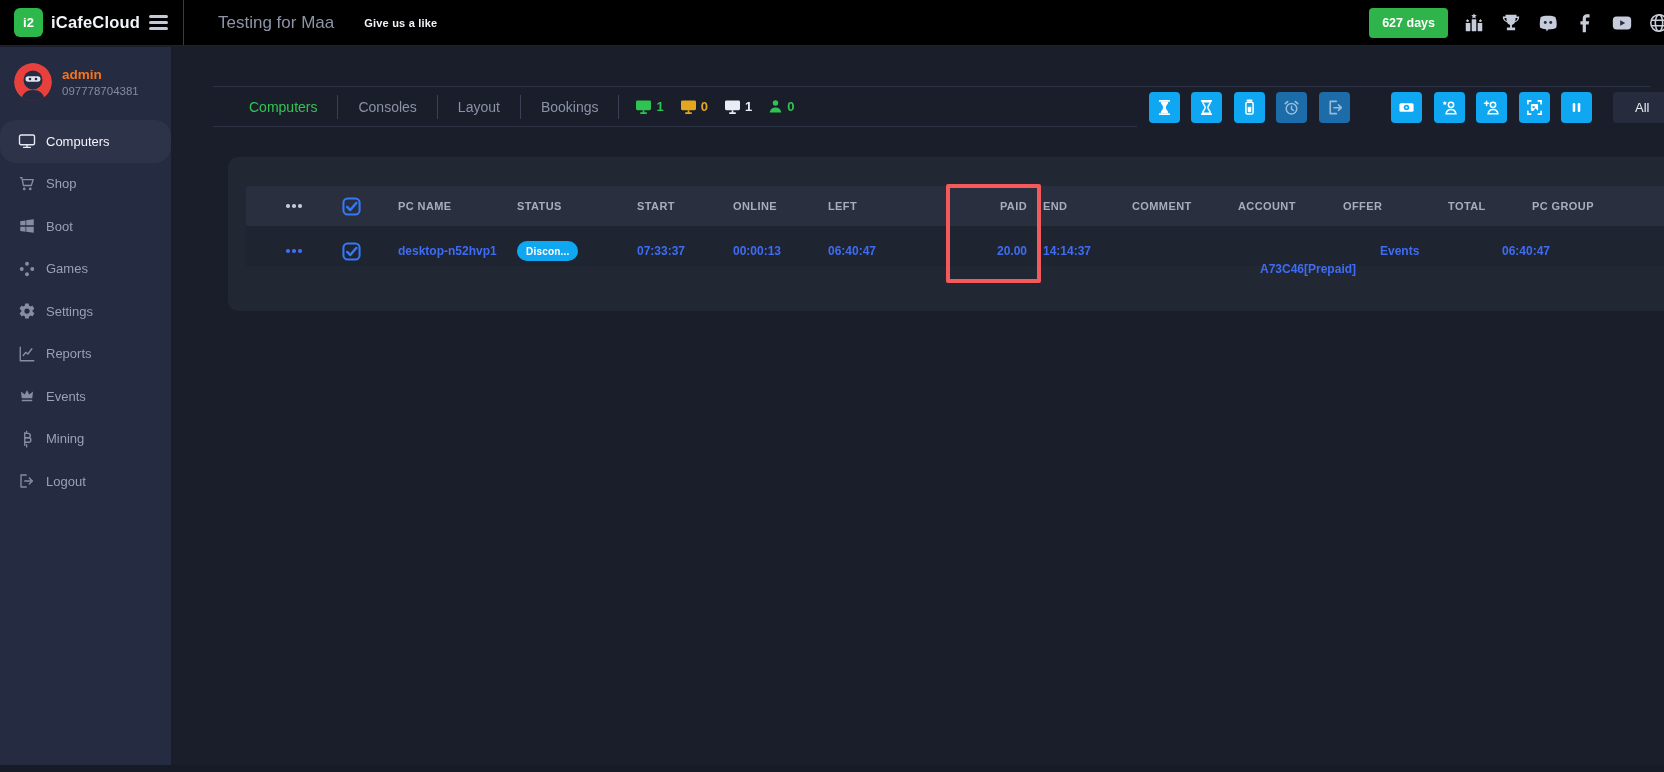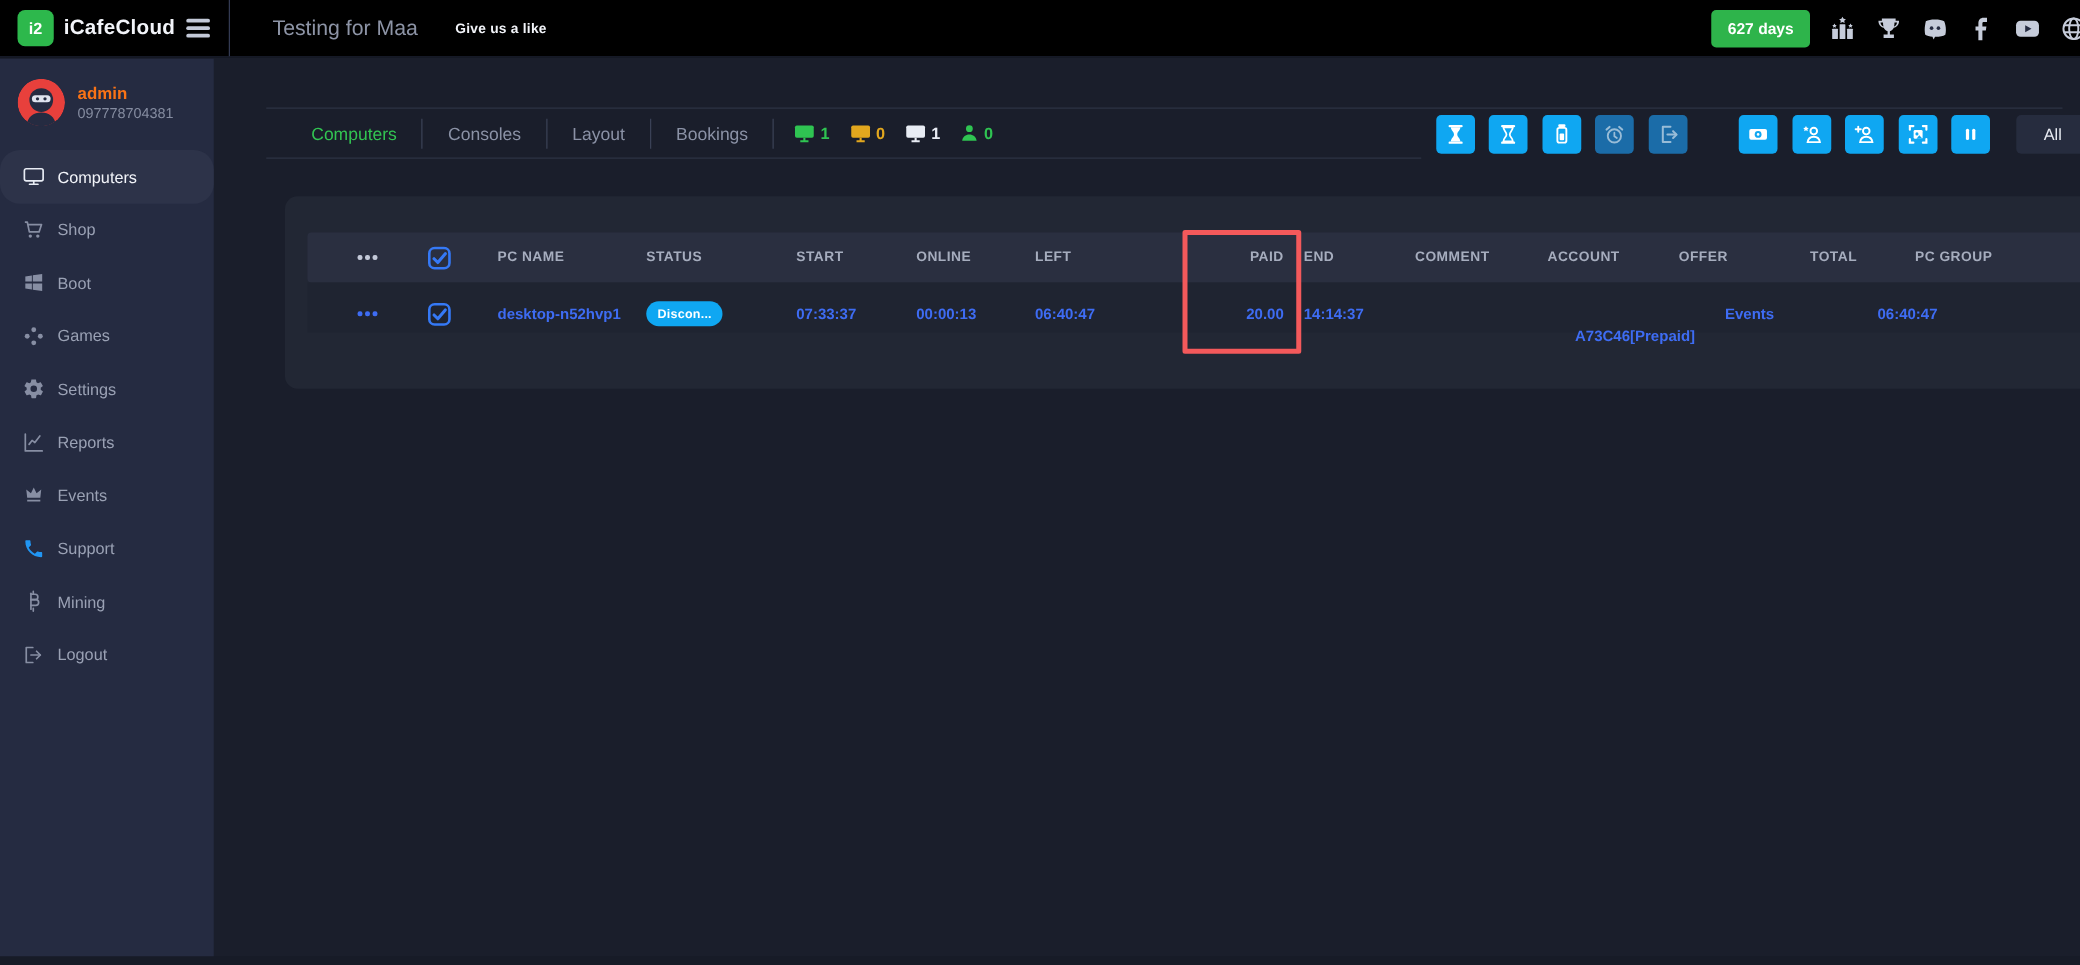--- a/index.html
+++ b/index.html
@@ -218,28 +218,20 @@
         </span>
       <span class="nav-label">Reports</span>
     </div>
     <div class="nav-item">
       <span class="nav-icon">
           <svg viewBox="0 0 24 24" fill="currentColor">
             <path d="M5 15L4 6l5 4 3-6 3 6 5-4-1 9H5zm0 2h14v2H5z"></path>
           </svg>
         </span>
       <span class="nav-label">Events</span>
-    </div>
-    <div class="nav-item">
-      <span class="nav-icon">
-          <svg viewBox="0 0 24 24" fill="#2196f3">
-            <path d="M6.62 10.79c1.44 2.83 3.76 5.14 6.59 6.59l2.2-2.2c.27-.27.67-.36 1.02-.24 1.12.37 2.33.57 3.57.57.55 0 1 .45 1 1V20c0 .55-.45 1-1 1-9.39 0-17-7.61-17-17 0-.55.45-1 1-1h3.5c.55 0 1 .45 1 1 0 1.25.2 2.45.57 3.57.11.35.03.74-.25 1.02l-2.2 2.2z"></path>
-          </svg>
-        </span>
-      <span class="nav-label">Support</span>
     </div>
     <div class="nav-item">
       <span class="nav-icon">
           <svg viewBox="0 0 20 24" fill="none" stroke="currentColor" stroke-width="1.8" stroke-linecap="round">
             <path d="M7 3.5v17"></path>
             <path d="M7 4.5h4.5a2.9 2.9 0 010 5.8H7"></path>
             <path d="M7 10.3h5.2a3 3 0 010 6H7"></path>
             <path d="M9.5 1.5v3M9.5 19.5v3"></path>
           </svg>
         </span>

